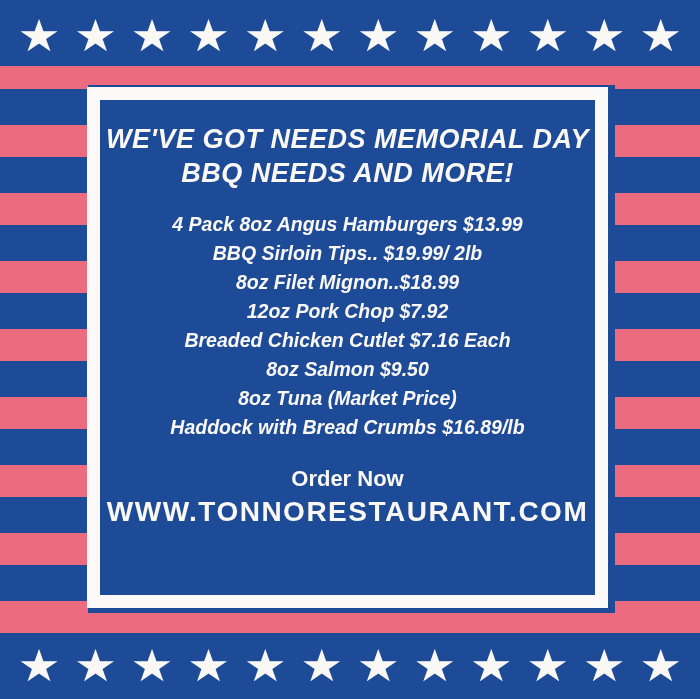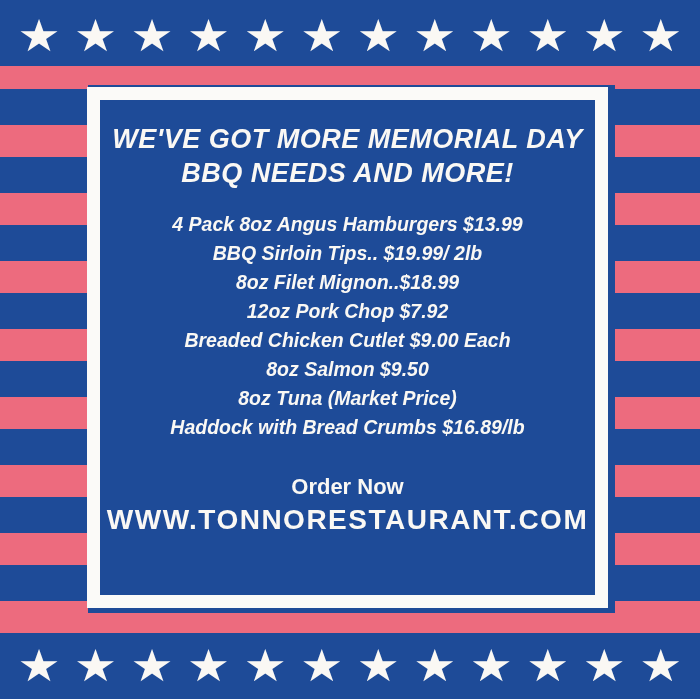--- a/index.html
+++ b/index.html
@@ -64,21 +64,21 @@
   }
   .menu {
     margin-top: 20px;
     font-weight: bold;
     font-size: 19.5px;
     line-height: 29px;
     font-style: italic;
   }
   .menu-item { white-space: nowrap; }
   .cta {
-    margin-top: 32px;
+    margin-top: 24px;
     font-weight: bold;
     font-size: 22px;
     line-height: 1.2;
   }
   .site {
     margin-top: 4px;
     font-weight: bold;
     font-size: 28px;
     letter-spacing: 1.5px;
     white-space: nowrap;
@@ -102,29 +102,29 @@
     <span class="star" style="color: rgb(250, 248, 244);">★</span>
     <span class="star" style="color: rgb(250, 248, 244);">★</span>
     <span class="star" style="color: rgb(250, 248, 244);">★</span>
   </div>
 
 <div class="panel-backdrop" style="background: rgb(30, 75, 152);"></div>
 
 <div class="panel" style="background: rgb(30, 75, 152); border-color: rgb(251, 250, 248);">
   <div class="panel-content" style="color: rgb(250, 248, 244);">
     <div class="headline">
-      <div>WE'VE GOT MORE MEMORIAL DAY</div>
+      <div>WE'VE GOT NEEDS MEMORIAL DAY</div>
       <div>BBQ NEEDS AND MORE!</div>
     </div>
     <div class="menu">
       <div class="menu-item">4 Pack 8oz Angus Hamburgers $13.99</div>
       <div class="menu-item">BBQ Sirloin Tips.. $19.99/ 2lb</div>
       <div class="menu-item">8oz Filet Mignon..$18.99</div>
       <div class="menu-item">12oz Pork Chop $7.92</div>
-      <div class="menu-item">Breaded Chicken Cutlet $9.00 Each</div>
+      <div class="menu-item">Breaded Chicken Cutlet $7.16 Each</div>
       <div class="menu-item">8oz Salmon $9.50</div>
       <div class="menu-item">8oz Tuna (Market Price)</div>
       <div class="menu-item">Haddock with Bread Crumbs $16.89/lb</div>
     </div>
     <div class="cta">Order Now</div>
     <div class="site">WWW.TONNORESTAURANT.COM</div>
   </div>
 </div>
 
 <div class="star-band bottom" style="background: rgb(30, 75, 152);">

